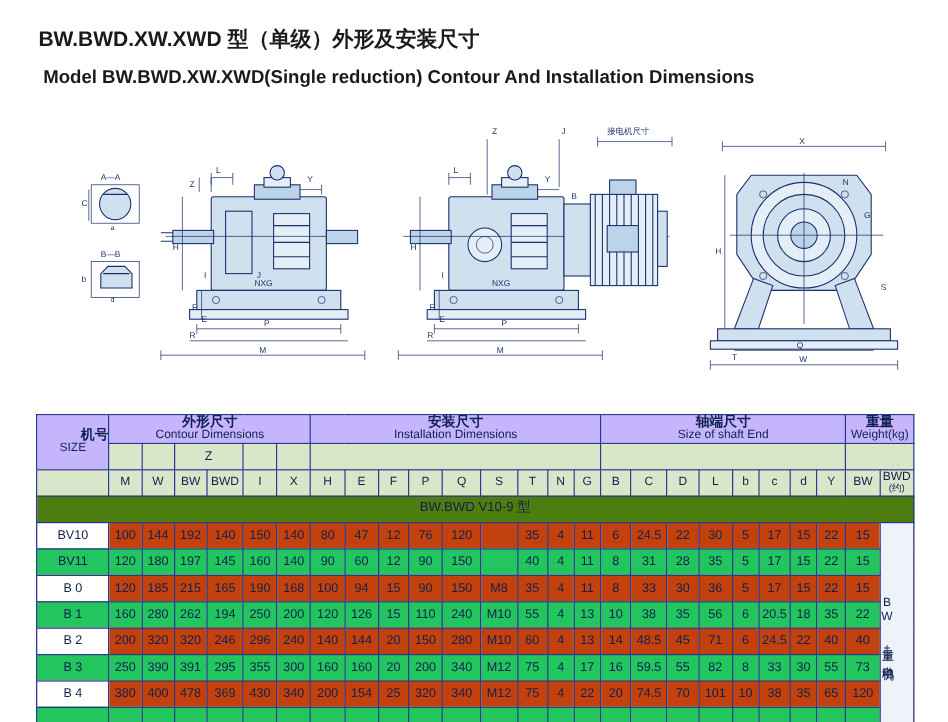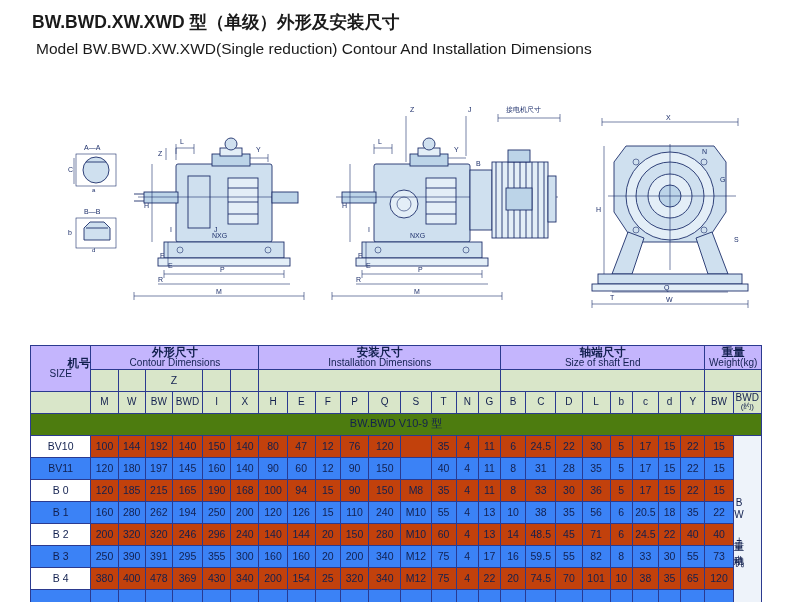--- a/index.html
+++ b/index.html
@@ -5,27 +5,27 @@
   html,body{margin:0;padding:0;}
   body{
     width:790px;height:602px;background:#ffffff;
     font-family:"Liberation Sans",sans-serif;
     color:#1a1a1a;overflow:hidden;position:relative;
   }
   .page{position:relative;width:790px;height:602px;}
 
   
   .title-cn{
-    position:absolute;left:32px;top:10px;
+    position:absolute;left:32px;top:20px;
     font-size:17.5px;font-weight:bold;letter-spacing:0px;
     white-space:nowrap;
   }
   .title-en{
-    position:absolute;left:36px;top:40px;
-    font-size:15.5px;font-weight:normal;white-space:nowrap;
+    position:absolute;left:36px;top:56px;
+    font-size:15.5px;font-weight:bold;white-space:nowrap;
   }
 
   
   .drawing{
     position:absolute;left:28px;top:92px;width:734px;height:222px;
   }
   .drawing svg{display:block;}
 
   
   .tbl-wrap{position:absolute;left:30px;top:345px;width:732px;}
@@ -47,21 +47,21 @@
   }
   .hdr{background:#d9e6c9;}
   .hdr-grp{background:#c4b5fd;font-size:11px;}
   .hdr-grp .cn{display:block;font-size:11.5px;font-weight:bold;}
   .hdr-grp .en{display:block;font-size:10px;}
   .hdr-size .cn{display:block;font-size:11.5px;font-weight:bold;text-align:right;}
   .hdr-size .en{display:block;font-size:10px;}
   .sub{background:#d9e6c9;font-size:10px;font-weight:bold;}
   .sub small{font-size:8px;display:block;line-height:1;}
   .rowlabel{text-align:left;padding-left:6px;background:#ffffff;font-size:10.5px;}
-  .band{background:#3b82f6;}
+  .band{background:#22c55e;}
   .white{background:#c2410c;}
   .modelrow td{text-align:left;padding-left:6px;font-size:11px;background:#4d7c0f;}
   .vert{
     writing-mode:vertical-rl;
     text-orientation:upright;
     letter-spacing:1px;
     font-size:10px;
     line-height:1;
   }
   .wcol{background:#eef3fa;}

